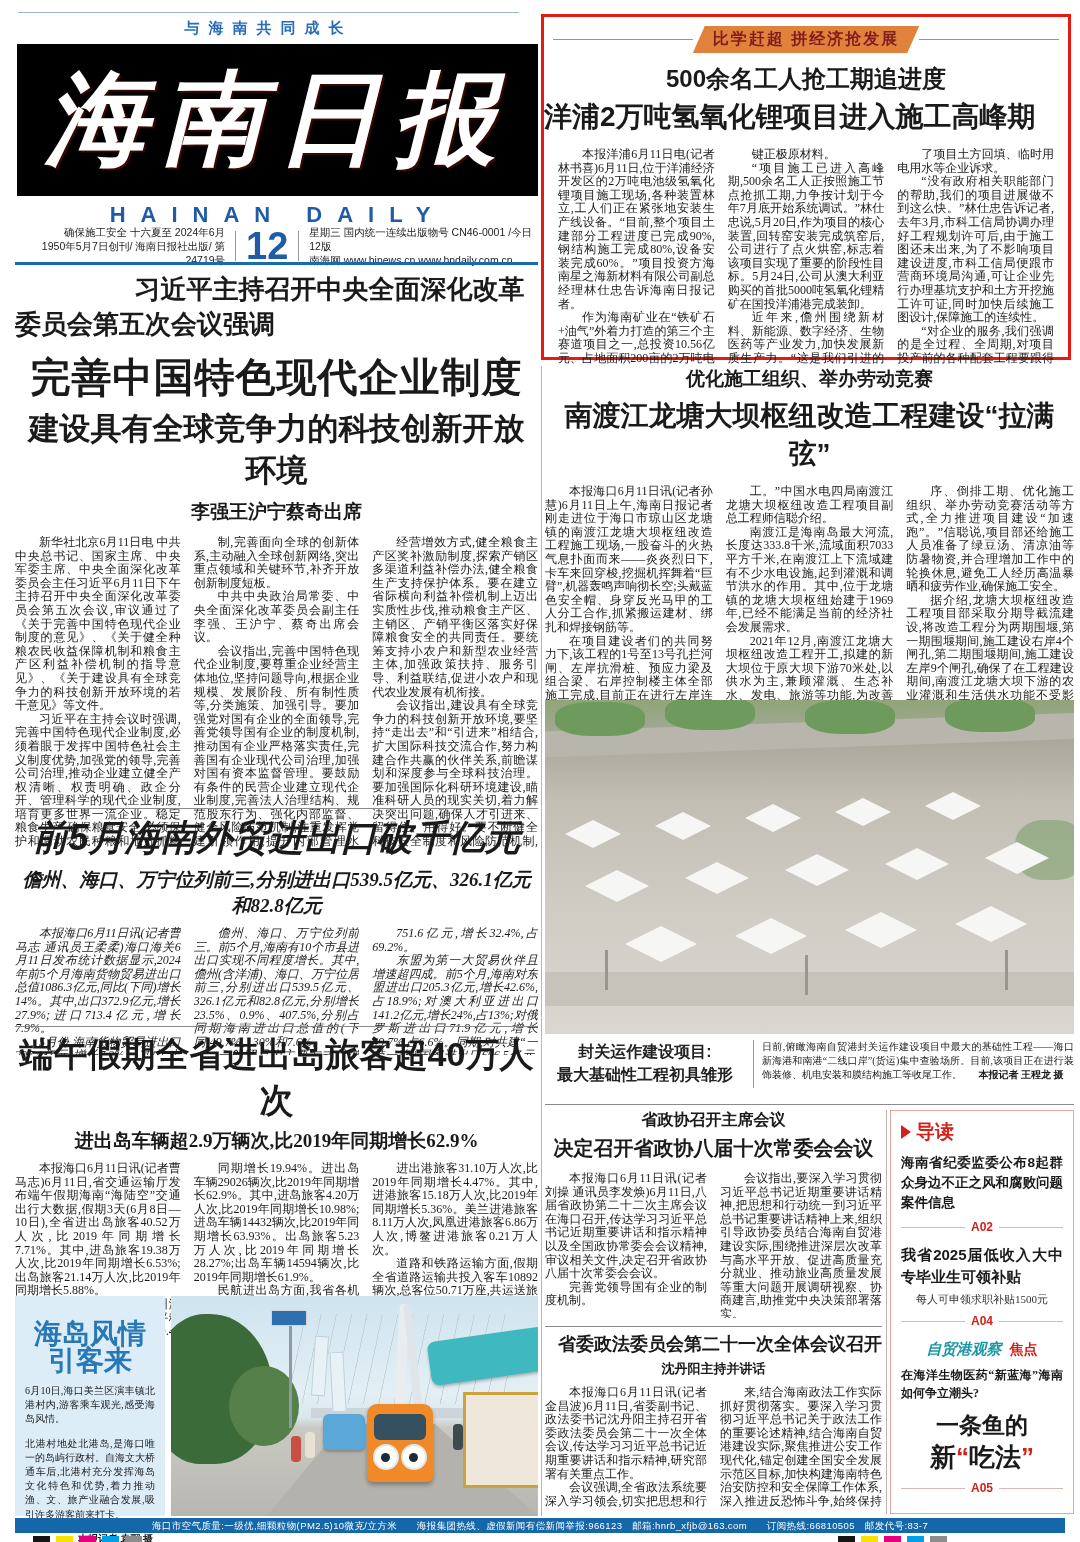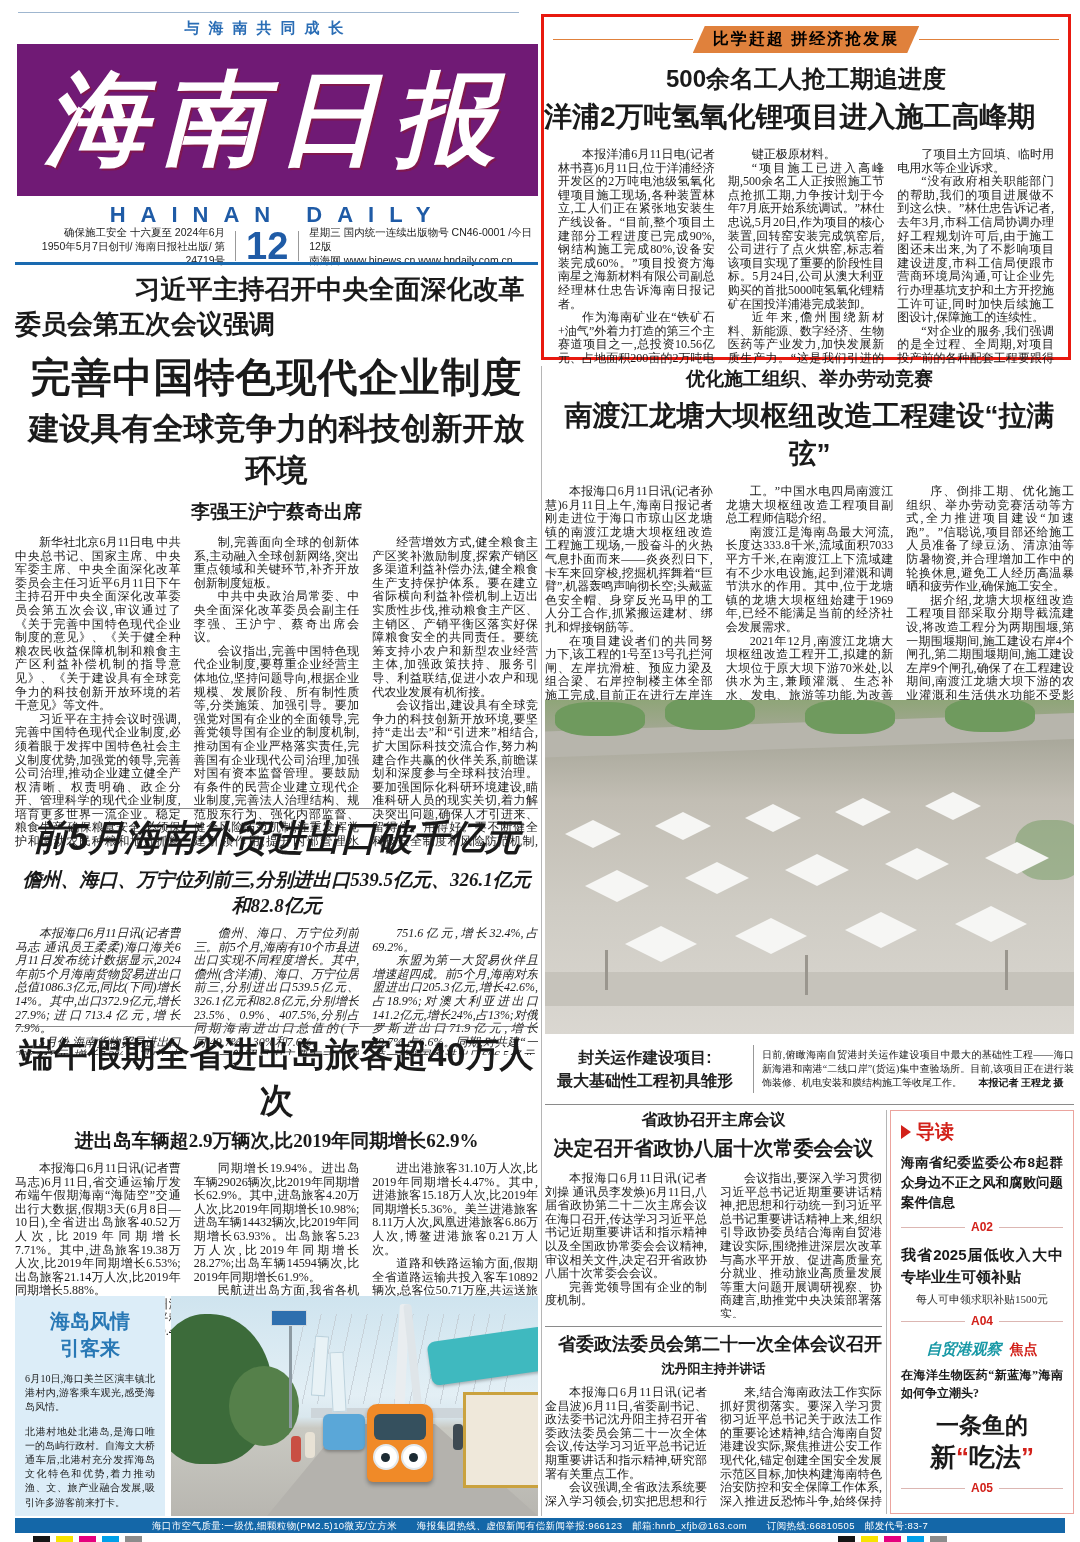--- a/index.html
+++ b/index.html
@@ -6,21 +6,21 @@
   .page{position:relative;width:1080px;height:1542px;background:#ffffff;overflow:hidden;
         font-family:"Liberation Serif","DejaVu Serif",serif;color:#1a1a1a;}
   .abs{position:absolute;}
   .sans{font-family:"Liberation Sans","DejaVu Sans",sans-serif;}
   .serif{font-family:"Liberation Serif","DejaVu Serif",serif;}
 
   
   .topline{left:18px;top:12px;width:501px;height:1px;background:#9fb6cf;}
   .slogan{left:18px;top:19px;width:501px;text-align:center;font-size:15px;font-weight:bold;
           color:#2a6db5;letter-spacing:9px;}
-  .redblock{left:17px;top:44px;width:521px;height:152px;background:#701a75;
+  .redblock{left:17px;top:44px;width:521px;height:152px;background:#000000;
             display:flex;align-items:center;justify-content:center;}
   .redblock .cn{color:#fff;font-size:102px;font-weight:900;font-style:italic;
                 letter-spacing:14px;line-height:1;text-shadow:2px 2px 0 rgba(160,20,10,.35);}
   .engname{left:17px;top:202px;width:521px;text-align:center;font-size:22px;font-weight:bold;
            color:#1f5ba6;letter-spacing:15px;}
   .inforow{left:17px;top:230px;width:521px;height:32px;display:flex;justify-content:center;
            align-items:center;gap:10px;font-size:10.5px;line-height:14px;color:#222;}
   .inforow .sep{width:1px;height:30px;background:#999;}
   .inforow .pagenum{font-size:38px;font-weight:900;color:#1f5ba6;line-height:32px;}
   .bluerule{left:15px;top:262px;width:523px;height:3px;background:#1a6ab0;}
@@ -31,21 +31,21 @@
   .col p{margin:0;text-indent:2em;text-align:justify;}
   .cont{color:#d2211a;font-weight:bold;text-align:right;text-indent:0;margin-top:2px;}
   .hdiv{height:1px;background:#8a8a8a;}
   .vdiv{width:1px;background:#b5b5b5;}
 
   
   .topstory{left:541px;top:14px;width:530px;height:346px;border:3px solid #e8190f;
             box-sizing:border-box;background:#fff;}
   .tagrow{margin-top:9px;display:flex;align-items:center;justify-content:center;}
   .tagline{width:140px;height:1px;background:#e0813c;}
-  .tag{background:#e0813c;color:#000000;font-size:16px;font-weight:bold;padding:3px 20px;
+  .tag{background:#e0813c;color:#7f1d1d;font-size:16px;font-weight:bold;padding:3px 20px;
        letter-spacing:2px;clip-path:polygon(12px 0,100% 0,calc(100% - 12px) 100%,0 100%);}
   .ts-kicker{margin-top:10px;text-align:center;font-size:24px;font-weight:bold;}
   .ts-headline{margin-top:3px;text-align:left;font-size:28px;font-weight:900;letter-spacing:0px;}
   .ts-cols{margin:12px 14px 0;height:216px;}
 
   
   .xistory{left:15px;top:272px;width:523px;}
   .xi-kicker{font-size:26px;font-weight:900;line-height:35px;text-indent:4.6em;}
   .xi-h1{margin-top:8px;text-align:center;font-size:40px;font-weight:900;letter-spacing:1px;}
   .xi-h2{margin-top:3px;text-align:center;font-size:31px;font-weight:900;}
@@ -59,21 +59,21 @@
 
   .holiday{left:15px;top:1032px;width:523px;}
   .ho-h1{text-align:center;font-size:34px;font-weight:900;}
   .ho-sub{margin-top:4px;text-align:center;font-size:19px;font-weight:bold;}
   .ho-cols{margin-top:8px;height:176px;}
   .more-ref{color:#d2211a;font-weight:bold;text-indent:0;}
 
   
   .islandbox{left:15px;top:1296px;width:523px;height:220px;}
   .island-panel{position:absolute;left:0;top:0;width:150px;height:220px;background:#dcedf8;}
-  .island-title{padding-top:12px;text-align:center;font-size:20px;font-weight:900;
+  .island-title{padding-top:24px;text-align:center;font-size:28px;font-weight:900;
                 color:#2878b5;line-height:27px;}
   .island-body{margin:9px 10px 0;font-size:10px;line-height:14.2px;text-align:justify;}
   .island-credit{margin:5px 12px 0;text-align:right;font-weight:bold;font-size:10px;}
   .island-photo{position:absolute;left:156px;top:0;width:367px;height:220px;overflow:hidden;
                 background:linear-gradient(#cfe4ef 0%,#e3eff5 45%,#d9e7ee 55%,#c9c9c2 60%,#b8b6b0 100%);}
 
   
   .sp-tree{position:absolute;left:-18px;top:18px;width:120px;height:150px;background:#3c6b3a;
            border-radius:50% 60% 55% 45%;}
   .sp-tree2{position:absolute;left:58px;top:70px;width:70px;height:80px;background:#55804a;border-radius:50%;}
@@ -115,21 +115,21 @@
             background:linear-gradient(#8fa578 0%,#a9a89b 12%,#c2beb4 30%,#cfccc4 62%,#dad7d1 100%);}
   .bp-road{position:absolute;left:-10px;top:22px;width:560px;height:26px;background:#b7b5ac;transform:rotate(-2deg);}
   .bp-road2{position:absolute;left:-10px;bottom:28px;width:560px;height:34px;background:#c6c3bb;}
   .bp-green{position:absolute;width:90px;height:34px;background:#6f9a5e;border-radius:40%;}
   .bp-tent{position:absolute;width:56px;height:28px;background:#f6f6f4;
            clip-path:polygon(50% 0,100% 50%,50% 100%,0 50%);
            filter:drop-shadow(2px 2px 1px rgba(90,90,90,.45));}
   .bp-pole{position:absolute;width:3px;height:40px;background:#9a968e;}
 
   
-  .captionrow{left:545px;top:1040px;width:529px;height:58px;display:flex;align-items:center;gap:8px;}
+  .captionrow{left:545px;top:1040px;width:529px;height:58px;display:flex;gap:8px;}
   .cap-title{width:200px;text-align:center;font-size:16px;font-weight:900;line-height:23px;color:#222;}
   .cap-div{width:1px;height:48px;background:#999;}
   .cap-text{flex:1;font-size:10px;line-height:14px;text-align:justify;}
   .cap-credit{font-weight:bold;margin-left:14px;}
 
   
   .cppcc{left:545px;top:1110px;width:337px;}
   .cp-kicker{text-align:center;font-size:16px;font-weight:bold;}
   .cp-h1{margin-top:4px;text-align:center;font-size:20px;font-weight:900;}
   .cp-cols{margin-top:10px;height:146px;}

